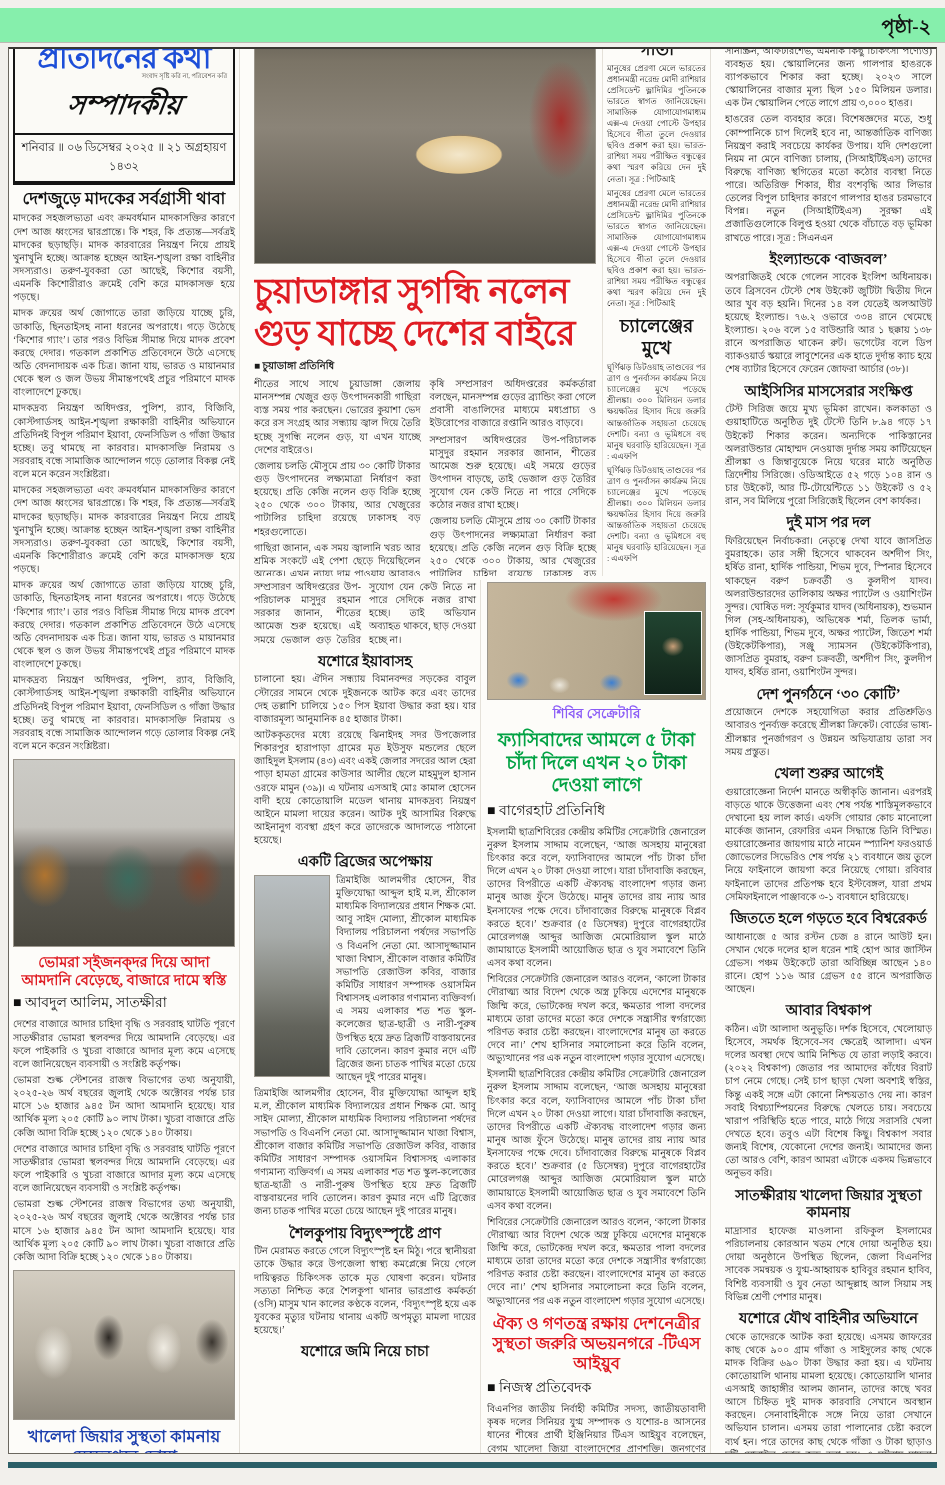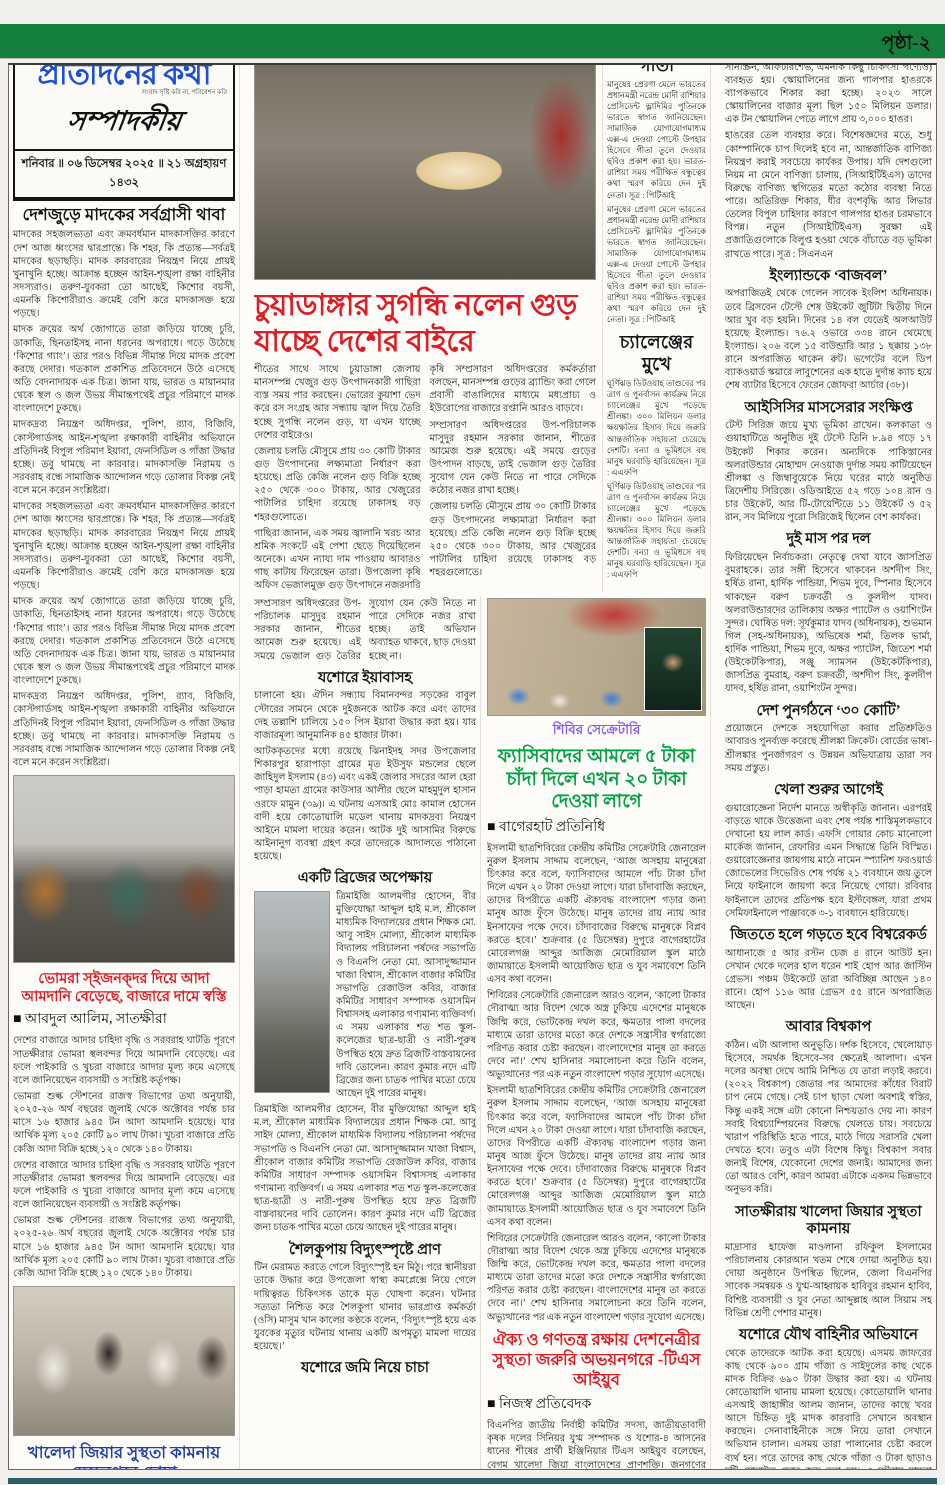--- a/index.html
+++ b/index.html
@@ -2,39 +2,39 @@
 <html><head>
 <meta charset="utf-8">
 <style>
   html,body{margin:0;padding:0;}
   body{
     width:945px;height:1485px;background:#f2f0ec;
     font-family:"Liberation Serif", serif;color:#1a1a1a;
     position:relative;overflow:hidden;
   }
   
-  .topband{height:34px;margin-top:24px;background:#15803d;position:relative;
+  .topband{height:34px;margin-top:8px;background:#86efac;position:relative;
     border-bottom:1px solid #bdbab4;}
   .pageno{position:absolute;right:14px;top:4px;font-size:19px;font-weight:bold;color:#111;}
   
   .frame{margin:4px 8px 8px 8px;background:#fdfcf9;border:1px solid #6b675f;
     border-top:2px solid #3a3833;padding:4px;display:flex;gap:14px;
     height:1396px;overflow:hidden;align-items:center;}
   .col{overflow:hidden;}
   .c1{width:222px;border-right:1px solid #e2ded6;padding-right:4px;}
   .center{width:452px;display:flex;flex-direction:column;border-right:1px solid #e2ded6;padding-right:4px;}
   .c4{flex:1;}
   
   .masthead{border:2px solid #151515;padding:4px 6px 0 6px;margin-bottom:4px;background:#fbfaf6;}
   .mh-en{color:#a8322b;font-size:7.5px;font-weight:bold;text-align:right;letter-spacing:.2px;}
   .mh-name{font-size:30px;font-weight:900;text-align:center;line-height:1.02;letter-spacing:-1px;color:#1d4ed8;}
   .mh-tag{font-size:6.5px;text-align:right;color:#44403a;margin-top:-2px;}
   .mh-section{font-size:27px;font-weight:bold;font-style:italic;text-align:center;
     transform:skewX(-8deg);padding:2px 0 4px 0;color:#101010;}
-  .mh-date{font-size:11.5px;font-weight:bold;text-align:center;padding:4px 0;
+  .mh-date{font-size:11.5px;font-weight:normal;text-align:center;padding:4px 0;
     border-top:2px solid #151515;border-bottom:2px solid #151515;margin:0 -6px;}
   
   .art{margin-bottom:7px;}
   .hl{font-weight:bold;text-align:center;margin:3px 0 2px 0;line-height:1.22;}
   .hl-black{color:#121212;}
   .hl-red{color:#df1c23;}
   .hl-green{color:#02a244;}
   .hl-blue{color:#1d3fae;}
   .sz-s{font-size:18px;}
   .sz-m{font-size:14.5px;}
@@ -42,21 +42,21 @@
   .sz-xl{font-size:18.5px;}
   .kicker{color:#8b5cf6;font-weight:bold;text-align:center;font-size:13.5px;margin-top:2px;}
   .byline{font-size:14px;font-weight:normal;margin:2px 0 2px 0;color:#111;}
   p.body{font-size:9.6px;line-height:1.37;text-align:justify;margin:0 0 3px 0;}
   p.tiny{font-size:8.2px;line-height:1.35;}
   p.twocol{column-count:2;column-gap:8px;}
   
   .center-top{display:flex;gap:6px;height:562px;overflow:hidden;}
   .story-main{width:342px;}
   .side-col{flex:1;border-left:1px solid #e5e1d9;padding-left:4px;}
-  .top-headline{color:#df1c23;font-size:30px;font-weight:900;line-height:1.2;
+  .top-headline{color:#df1c23;font-size:35px;font-weight:900;line-height:1.2;
     margin:7px 0 3px 0;letter-spacing:-.5px;}
   .story-byline{font-size:10px;font-weight:bold;margin:2px 0;}
   .story-body{column-count:2;column-gap:9px;font-size:9.6px;line-height:1.37;text-align:justify;}
   .story-body p{margin:0 0 3px 0;}
   .center-lower{display:flex;gap:6px;flex:1;overflow:hidden;margin-top:4px;}
   .c2{width:222px;border-right:1px solid #e5e1d9;padding-right:4px;overflow:hidden;}
   .c3{flex:1;overflow:hidden;}
   
   .photo{width:100%;margin:2px 0 3px 0;position:relative;overflow:hidden;
     border:1px solid #9b968c;box-sizing:border-box;}
@@ -137,20 +137,21 @@
           <h2 class="hl hl-blue sz-l">খালেদা জিয়ার সুস্থতা কামনায় মেহেরপুরে দোয়া</h2>
         </article>
       </div>
   </div>
 
   <div class="center">
     <div class="center-top">
       <div class="story-main">
         <div class="photo ph-jaggery"></div>
         <h1 class="top-headline">চুয়াডাঙ্গার সুগন্ধি নলেন গুড় যাচ্ছে দেশের বাইরে</h1>
+        <div class="story-byline">■ চুয়াডাঙ্গা প্রতিনিধি</div>
         <div class="story-body">
           <p>শীতের সাথে সাথে চুয়াডাঙ্গা জেলায় মানসম্পন্ন খেজুর গুড় উৎপাদনকারী গাছিরা ব্যস্ত সময় পার করছেন। ভোরের কুয়াশা ভেদ করে রস সংগ্রহ আর সন্ধ্যায় জ্বাল দিয়ে তৈরি হচ্ছে সুগন্ধি নলেন গুড়, যা এখন যাচ্ছে দেশের বাইরেও।</p>
           <p>জেলায় চলতি মৌসুমে প্রায় ৩০ কোটি টাকার গুড় উৎপাদনের লক্ষ্যমাত্রা নির্ধারণ করা হয়েছে। প্রতি কেজি নলেন গুড় বিক্রি হচ্ছে ২৫০ থেকে ৩০০ টাকায়, আর খেজুরের পাটালির চাহিদা রয়েছে ঢাকাসহ বড় শহরগুলোতে।</p>
           <p>গাছিরা জানান, এক সময় জ্বালানি খরচ আর শ্রমিক সংকটে এই পেশা ছেড়ে দিয়েছিলেন অনেকে। এখন ন্যায্য দাম পাওয়ায় আবারও গাছ কাটায় ফিরেছেন তারা। উপজেলা কৃষি অফিস ভেজালমুক্ত গুড় উৎপাদনে নজরদারি চালাচ্ছে।</p>
           <p>কৃষি সম্প্রসারণ অধিদপ্তরের কর্মকর্তারা বলছেন, মানসম্পন্ন গুড়ের ব্র্যান্ডিং করা গেলে প্রবাসী বাঙালিদের মাধ্যমে মধ্যপ্রাচ্য ও ইউরোপের বাজারে রপ্তানি আরও বাড়বে।</p>
           <p>সম্প্রসারণ অধিদপ্তরের উপ-পরিচালক মাসুদুর রহমান সরকার জানান, শীতের আমেজ শুরু হয়েছে। এই সময়ে গুড়ের উৎপাদন বাড়ছে, তাই ভেজাল গুড় তৈরির সুযোগ যেন কেউ নিতে না পারে সেদিকে কঠোর নজর রাখা হচ্ছে।</p>
           <p>জেলায় চলতি মৌসুমে প্রায় ৩০ কোটি টাকার গুড় উৎপাদনের লক্ষ্যমাত্রা নির্ধারণ করা হয়েছে। প্রতি কেজি নলেন গুড় বিক্রি হচ্ছে ২৫০ থেকে ৩০০ টাকায়, আর খেজুরের পাটালির চাহিদা রয়েছে ঢাকাসহ বড় শহরগুলোতে।</p>
         </div>
       </div>
       <div class="side-col">

